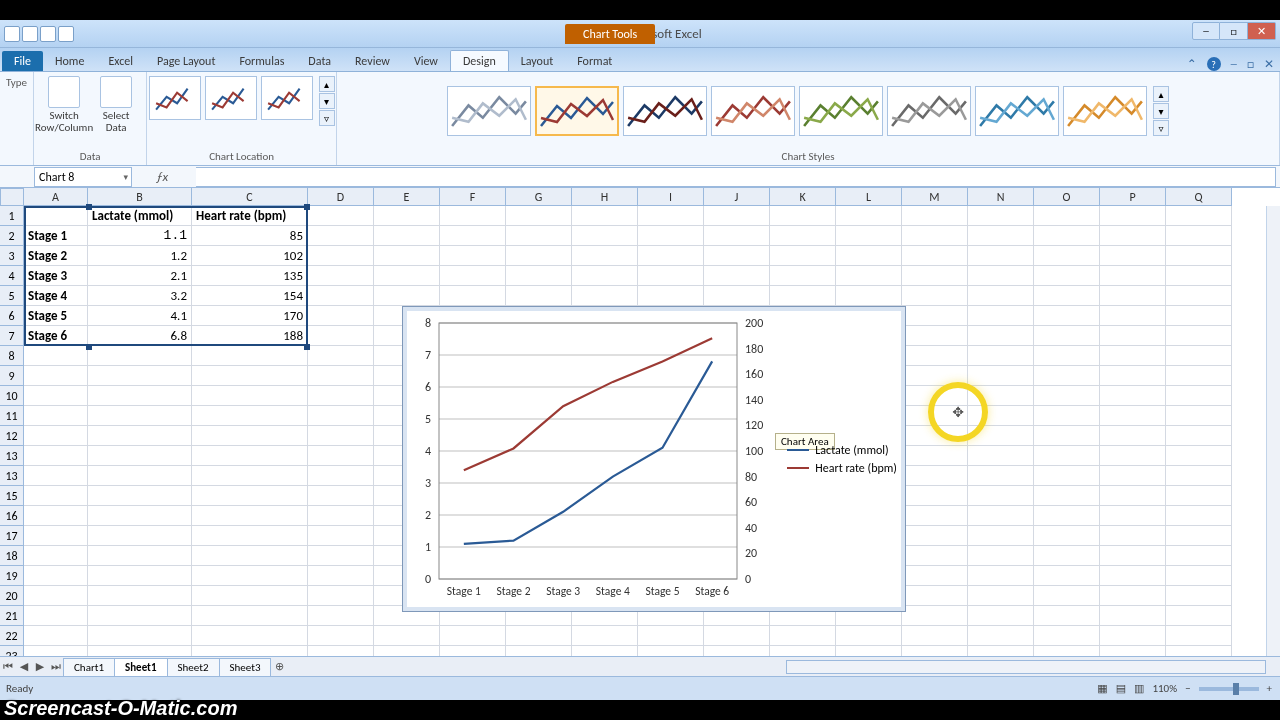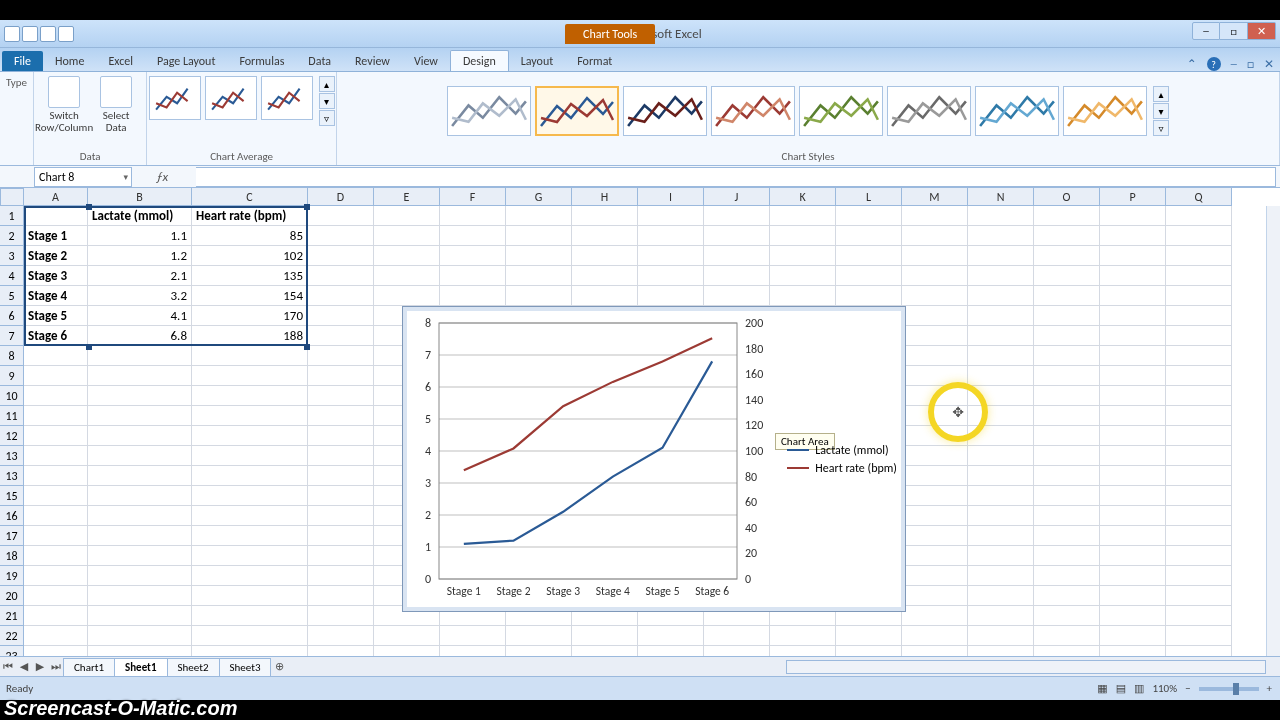--- a/index.html
+++ b/index.html
@@ -169,21 +169,21 @@
               <polyline points="2,26 12,14 22,20 32,6" stroke="#2a5a95" fill="none" stroke-width="2"></polyline>
               <polyline points="2,20 12,24 22,10 32,18" stroke="#9c3a34" fill="none" stroke-width="2"></polyline>
             </svg>
           </div>
           <div class="style-scroll">
             <div>▴</div>
             <div>▾</div>
             <div>▿</div>
           </div>
         </div>
-      <div class="group-label">Chart Average</div>
+      <div class="group-label">Chart Location</div>
     </div>
 
     <div class="group" style="flex:1;">
       <div class="group-row styles-gallery" id="style-thumbs">
           <div class="style-thumb">
             <svg viewBox="0 0 80 46">
               <polyline points="4,38 20,18 34,30 50,10 66,26 76,14" stroke="#7a8aa0" fill="none" stroke-width="2.5"></polyline>
               <polyline points="4,30 20,34 34,16 50,28 66,12 76,32" stroke="#b0bccc" fill="none" stroke-width="2.5"></polyline>
             </svg>
           </div>
@@ -307,21 +307,21 @@
           <div class="cell cRest" style="width: 66px;"></div>
           <div class="cell cRest" style="width: 66px;"></div>
           <div class="cell cRest" style="width: 66px;"></div>
           <div class="cell cRest" style="width: 66px;"></div>
           <div class="cell cRest" style="width: 66px;"></div>
           <div class="cell cRest" style="width: 66px;"></div>
           <div class="cell cRest" style="width: 66px;"></div>
         </div>
         <div class="row">
           <div class="cell cA bold" style="width: 64px;">Stage 1</div>
-          <div class="cell cB r" style="width: 104px;">1.1</div>
+          <div class="cell cB r" style="width: 104px; font-family: Liberation Mono, monospace;">1.1</div>
           <div class="cell cC r" style="width: 116px;">85</div>
           <div class="cell cRest" style="width: 66px;"></div>
           <div class="cell cRest" style="width: 66px;"></div>
           <div class="cell cRest" style="width: 66px;"></div>
           <div class="cell cRest" style="width: 66px;"></div>
           <div class="cell cRest" style="width: 66px;"></div>
           <div class="cell cRest" style="width: 66px;"></div>
           <div class="cell cRest" style="width: 66px;"></div>
           <div class="cell cRest" style="width: 66px;"></div>
           <div class="cell cRest" style="width: 66px;"></div>

